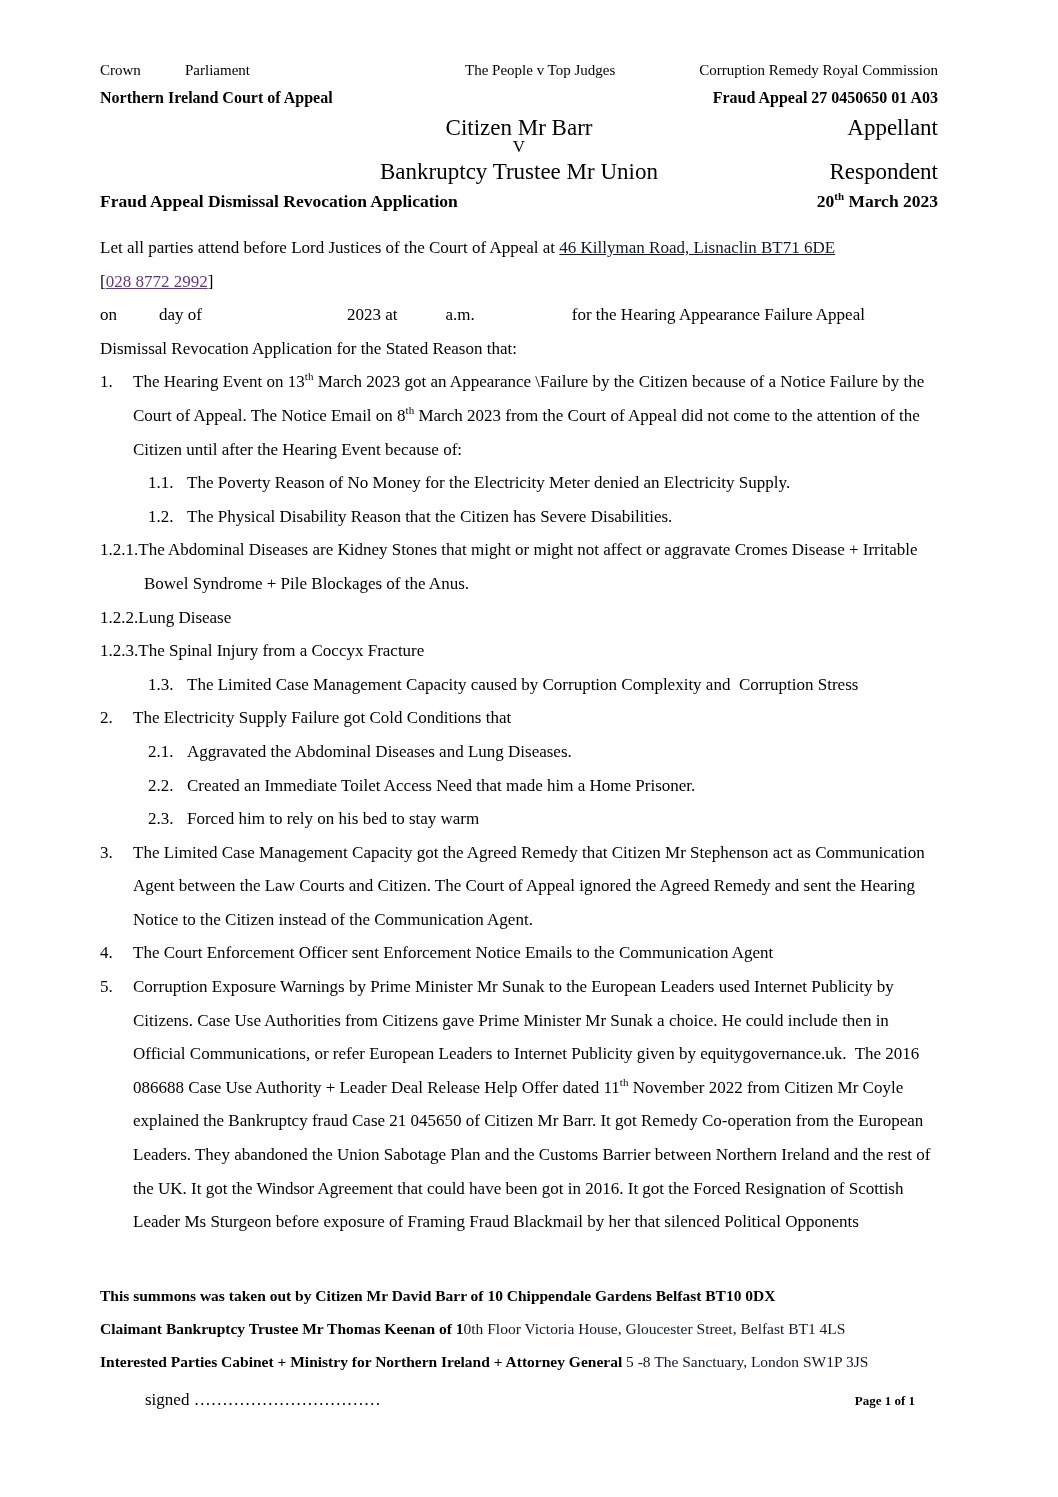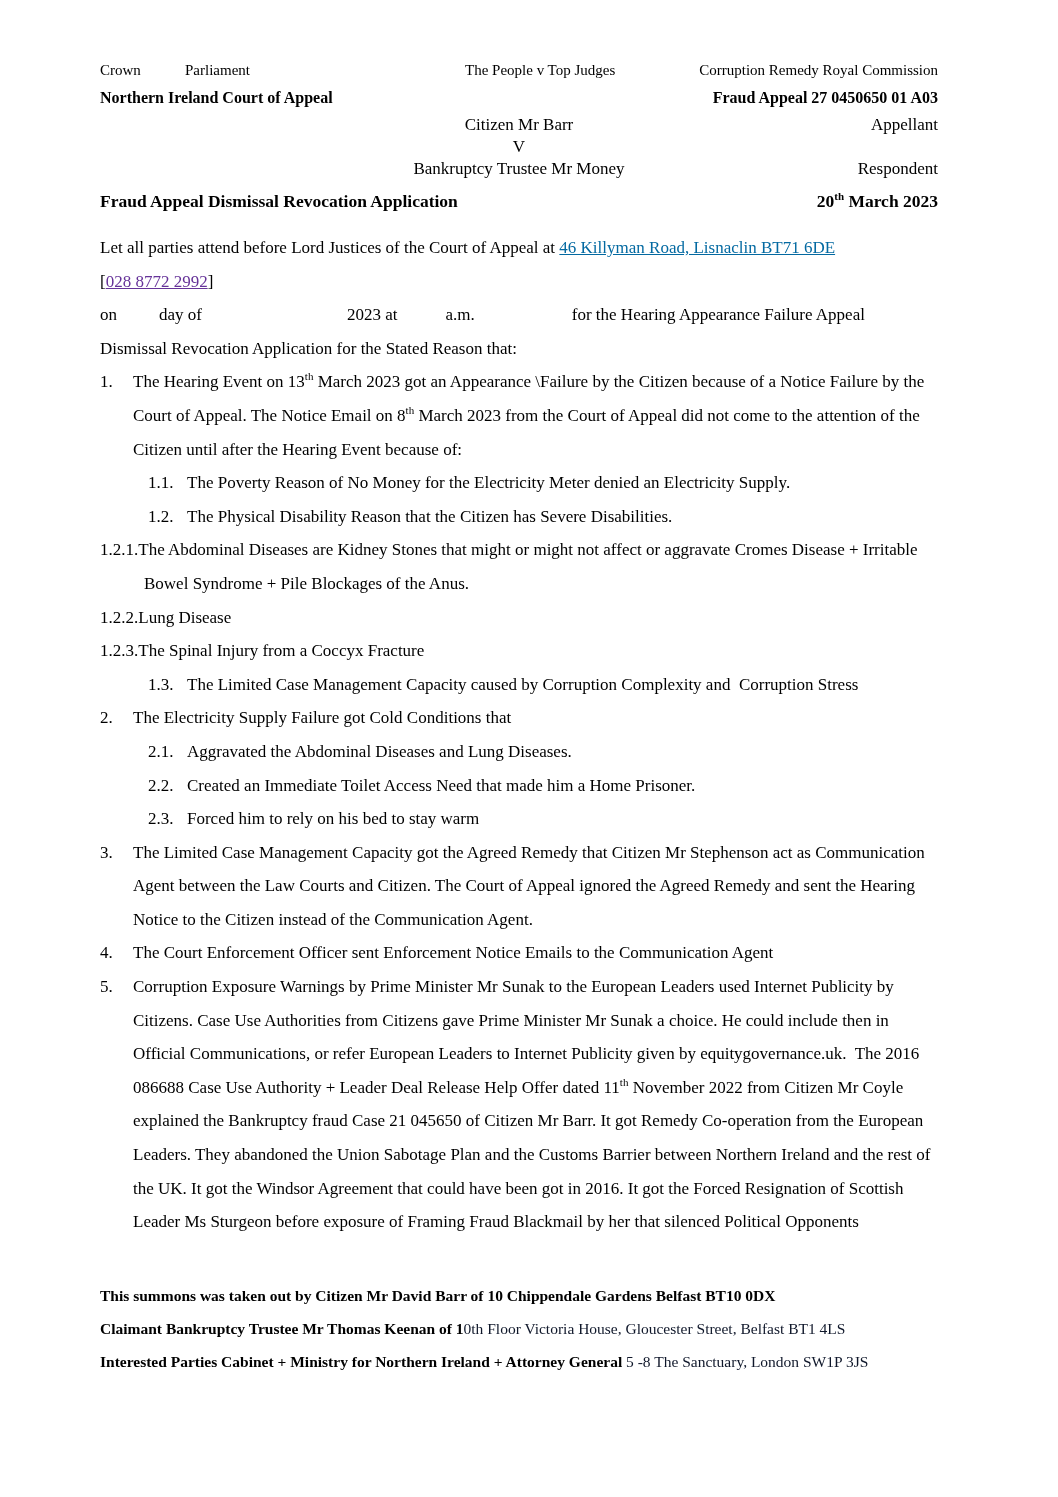--- a/index.html
+++ b/index.html
@@ -8,31 +8,31 @@
   .content{position:absolute;left:100px;top:0;width:838px;}
 
   
   .hdr-row1{position:relative;margin-top:62px;height:27px;font-size:15px;}
   .pos-crown{position:absolute;left:0;top:0;}
   .pos-parliament{position:absolute;left:85px;top:0;}
   .pos-people{position:absolute;left:365px;top:0;}
   .pos-commission{position:absolute;right:0;top:0;}
   .hdr-row2{position:relative;height:26px;font-size:16px;font-weight:bold;}
   .right-abs{position:absolute;right:0;top:0;}
-  .party-row{position:relative;height:22px;text-align:center;font-size:17px;}
+  .party-row{position:relative;height:22px;text-align:center;font-size:23px;}
   .party-row.tall{height:26px;}
   .v-row{height:22px;text-align:center;font-size:17px;}
   .title-row{position:relative;height:26px;font-size:17.5px;font-weight:bold;margin-top:6px;}
   sup{font-size:11px;line-height:0;vertical-align:super;}
 
   
   .body-block{margin-top:14px;font-size:17px;line-height:33.6px;}
   .line{white-space:nowrap;}
   a{cursor:pointer;}
-  .addr-link{color:#0369a1;text-decoration:underline;}
+  .addr-link{color:#0f172a;text-decoration:underline;}
   .phone-link{color:#663399;text-decoration:underline;}
   .gap{display:inline-block;}
   .g1{width:42px;}.g2{width:145px;}.g3{width:48px;}.g4{width:97px;}
 
   .li{display:flex;}
   .li .m{flex:0 0 33px;}
   .li .c{flex:1 1 auto;min-width:0;}
   .li2{margin-left:48px;}
   .li2 .m{flex:0 0 39px;}
   .li3{padding-left:44px;text-indent:-44px;}
@@ -67,21 +67,21 @@
     </div>
 
     <div class="party-row">
       <span>Citizen Mr Barr</span>
       <span class="right-abs">Appellant</span>
     </div>
     <div class="v-row">
       <span>V</span>
     </div>
     <div class="party-row tall">
-      <span>Bankruptcy Trustee Mr Money</span>
+      <span>Bankruptcy Trustee Mr Union</span>
       <span class="right-abs">Respondent</span>
     </div>
 
     <div class="title-row">
       <span>Fraud Appeal Dismissal Revocation Application</span>
       <span class="right-abs"><span>20</span><sup>th</sup><span> March 2023</span></span>
     </div>
 
     <div class="body-block">
 
@@ -173,13 +173,17 @@
       <span class="f-bold">This summons was taken out by Citizen Mr David Barr of 10 Chippendale Gardens Belfast BT10 0DX</span>
     </div>
     <div class="fline">
       <span class="f-bold">Claimant Bankruptcy Trustee Mr Thomas Keenan of 1</span><span class="f-gray">0th Floor Victoria House, Gloucester Street, Belfast BT1 4LS</span>
     </div>
     <div class="fline">
       <span class="f-bold">Interested Parties Cabinet + Ministry for Northern Ireland + Attorney General</span><span class="f-gray"> 5 -8 The Sanctuary, London SW1P 3JS</span>
     </div>
   </div>
 
+  <div class="sig-row">
+    <span class="sig">signed ……………………………</span>
+    <span class="page-label">Page 1 of 1</span>
+  </div>
 </div>
 
 </body></html>

